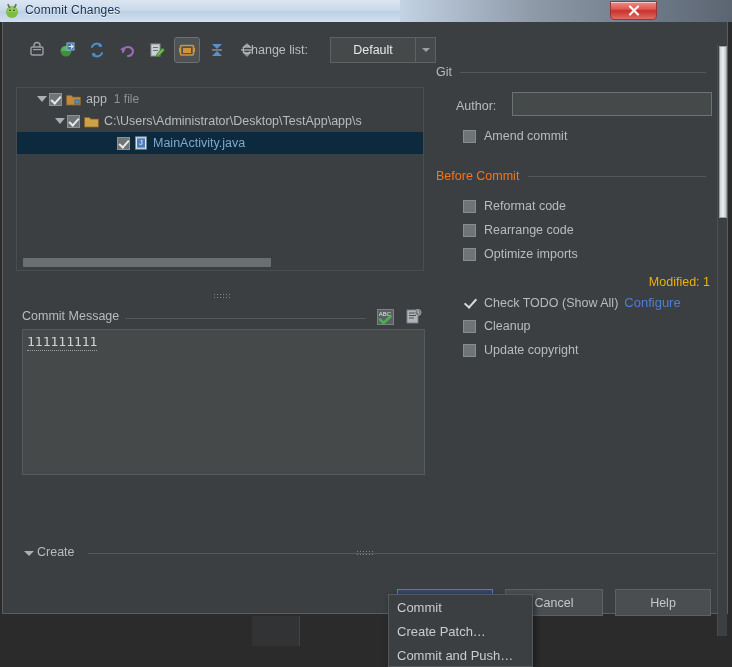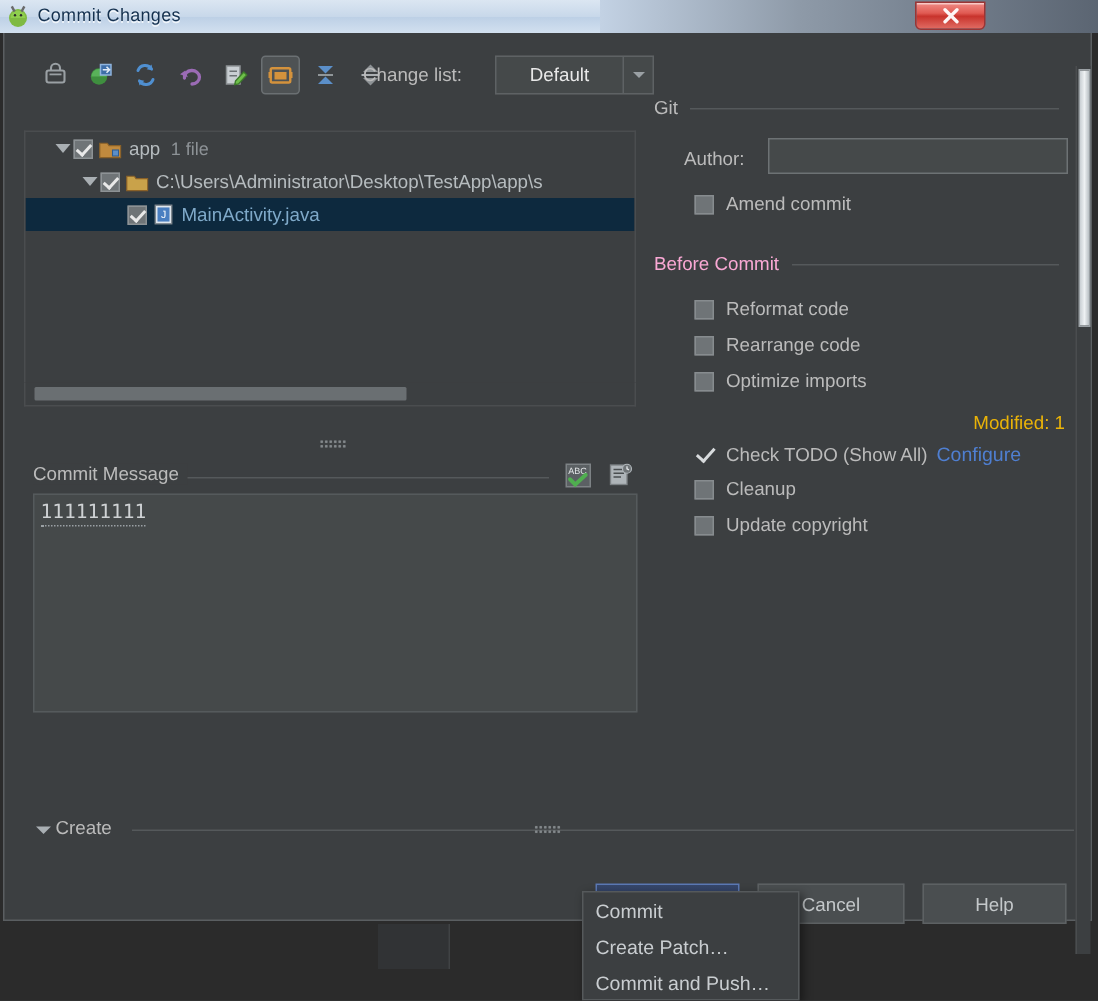--- a/index.html
+++ b/index.html
@@ -224,21 +224,21 @@
   .rchk.checked {
     background: transparent; border: 1px solid transparent;
   }
   .rchk.checked::after {
     content: ""; position: absolute; left: 3px; top: -1px;
     width: 5px; height: 10px; border: solid #d8dbdd;
     border-width: 0 2px 2px 0; transform: rotate(42deg);
   }
   .rchk-label { color: #bbbbbb; font-size: 12.5px; white-space: nowrap; }
   #before-commit-label {
-    position: absolute; left: 428px; top: 144px; color: #f9a8d4; font-size: 12.5px;
+    position: absolute; left: 428px; top: 144px; color: #f97316; font-size: 12.5px;
   }
   #before-commit-rule {
     position: absolute; left: 520px; right: 12px; top: 151px; height: 1px;
     background: #55595b;
   }
   #configure-link {
     color: #4f7fd1; font-size: 13px; margin-left: 6px; text-decoration: none;
   }
 
   
@@ -441,21 +441,21 @@
             </span>
           <span class="tchk"></span>
           <span class="folder-icon">
             <svg width="15" height="13" viewBox="0 0 15 13">
               <path d="M0.5 2.5 h5 l1.2 1.6 h7.8 v8 h-14 z" fill="#c9a24a" stroke="#8a6128" stroke-width="0.8"></path>
             </svg>
           </span>
           <span class="tree-label">C:\Users\Administrator\Desktop\TestApp\app\s</span>
         </div>
 
-        <div class="tree-row selected" style="padding-left:68px;">
+        <div class="tree-row selected" style="padding-left:100px;">
           <span class="tchk"></span>
           <span class="file-icon">
             <svg width="14" height="14" viewBox="0 0 14 14">
               <rect x="1.5" y="0.8" width="11" height="12.4" fill="#dfe6ec" stroke="#7d858c" stroke-width="0.9"></rect>
               <rect x="3" y="2.3" width="8" height="9.4" fill="#4a7fc1"></rect>
               <text x="7" y="9.4" font-size="7" fill="#ffffff" text-anchor="middle" font-family="Liberation Sans, sans-serif">J</text>
             </svg>
           </span>
           <span class="tree-label file">MainActivity.java</span>
         </div>

